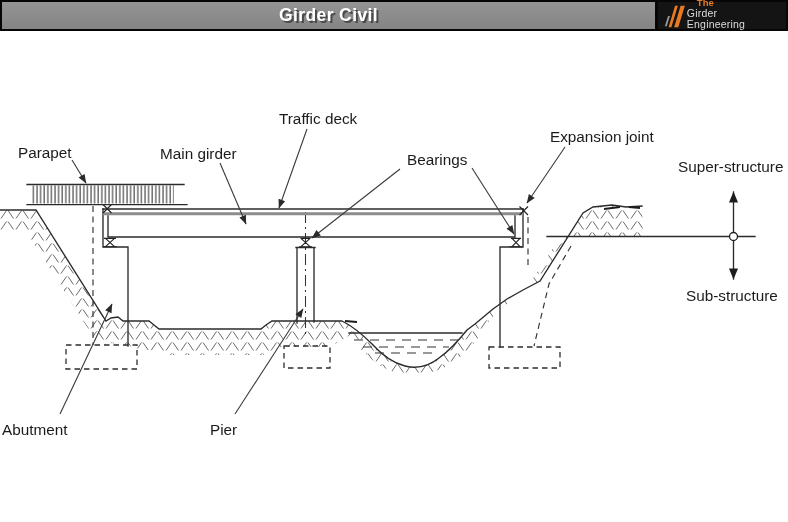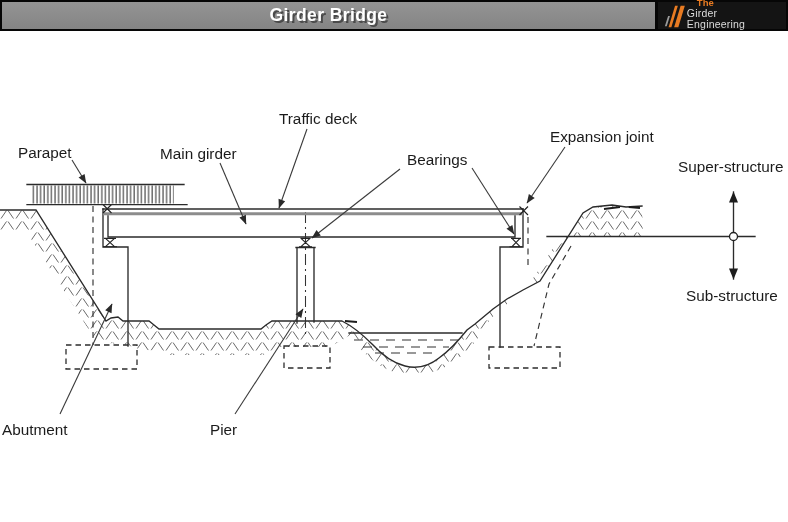--- a/index.html
+++ b/index.html
@@ -27,21 +27,21 @@
   .thin { stroke:#3a3a3a; stroke-width:1.1; fill:none; }
   .dash { stroke:#333; stroke-width:1.15; fill:none; stroke-dasharray:6 4.5; }
 </style>
 </head>
 <body>
 
 <div class="slide">
 
   <div class="header">
     <div class="header-title-area">
-      <span class="header-title">Girder Bridge</span>
+      <span class="header-title">Girder Civil</span>
     </div>
     <div class="logo">
       <svg width="30" height="26" viewBox="0 0 30 26">
         <polygon points="2,24 5.5,13 7.5,13 4,24" fill="#9a9a9a"></polygon>
         <polygon points="6,25 13,2 16,2 9,25" fill="#e87b22"></polygon>
         <polygon points="12,25 19,2 23.5,2 16.5,25" fill="#e87b22"></polygon>
       </svg>
       <div class="logo-text">
         <span class="logo-the">The</span>
         <span class="logo-civ">Girder Engineering</span>

